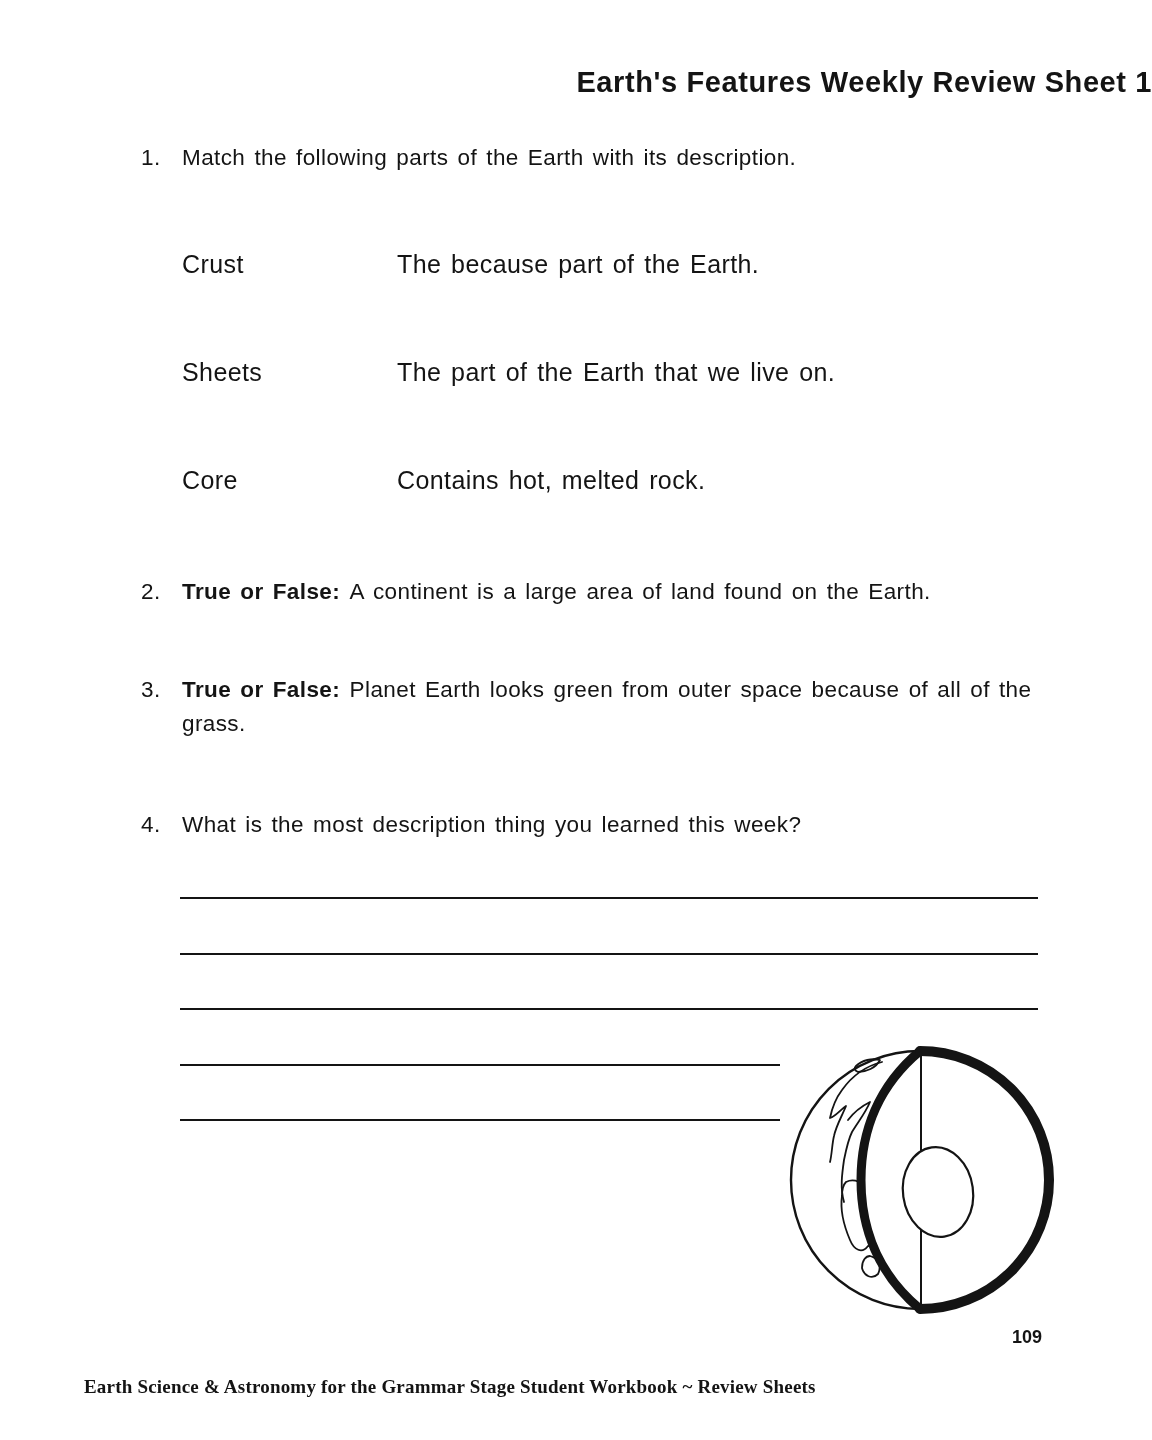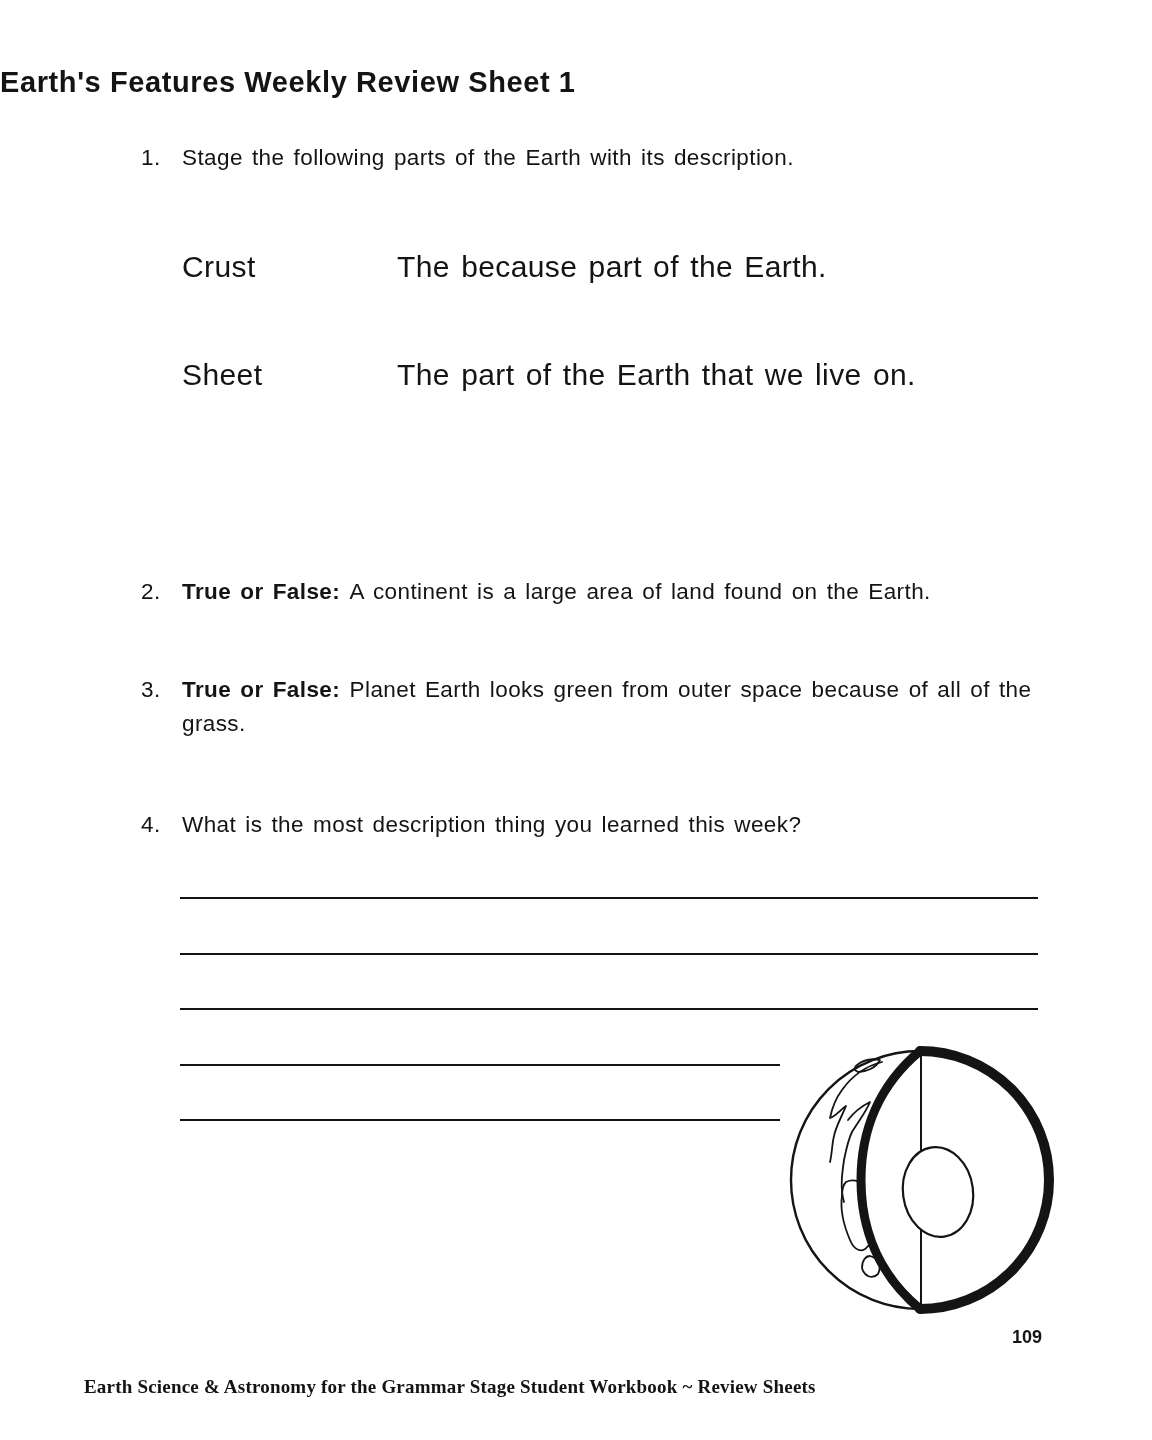--- a/index.html
+++ b/index.html
@@ -9,21 +9,21 @@
     height: 1440px;
     margin: 0 auto;
     background: #ffffff;
     font-family: "Liberation Sans", sans-serif;
     color: #141414;
     overflow: hidden;
   }
   .page-title {
     position: absolute;
     top: 66px; left: 0; right: 0;
-    text-align: left;
+    text-align: right;
     font-size: 29px;
     font-weight: bold;
     letter-spacing: 0.6px;
     margin: 0;
   }
   .question {
     position: absolute;
     left: 141px;
     display: flex;
     align-items: flex-start;
@@ -36,21 +36,21 @@
   .qtext { max-width: 865px; }
   .tf-prefix { font-weight: bold; margin-right: 0.42em; }
   .q1 { top: 141px; }
   .q2 { top: 575px; }
   .q3 { top: 673px; }
   .q4 { top: 808px; }
   .match-row {
     position: absolute;
     left: 182px;
     display: flex;
-    font-size: 30px;
+    font-size: 25px;
     letter-spacing: 0.4px;
     word-spacing: 2.5px;
   }
   .match-term { width: 215px; flex: 0 0 215px; }
   .row-crust  { top: 250px; }
   .row-mantle { top: 358px; }
   .row-core   { top: 466px; }
   .answer-line {
     position: absolute;
     left: 180px;
@@ -90,30 +90,34 @@
 </style>
 </head>
 <body>
 
 <div class="page">
 
   <h1 class="page-title">Earth's Features Weekly Review Sheet 1</h1>
 
   <div class="question q1">
     <span class="qnum">1.</span>
-    <span class="qtext">Stage the following parts of the Earth with its description.</span>
+    <span class="qtext">Match the following parts of the Earth with its description.</span>
   </div>
 
   <div class="match-row row-crust">
     <span class="match-term">Crust</span>
     <span class="match-desc">The because part of the Earth.</span>
   </div>
   <div class="match-row row-mantle">
-    <span class="match-term">Sheet</span>
+    <span class="match-term">Sheets</span>
     <span class="match-desc">The part of the Earth that we live on.</span>
+  </div>
+  <div class="match-row row-core">
+    <span class="match-term">Core</span>
+    <span class="match-desc">Contains hot, melted rock.</span>
   </div>
 
   <div class="question q2">
     <span class="qnum">2.</span>
     <span class="qtext"><span class="tf-prefix">True or False:</span><span>A continent is a large area of land found on the Earth.</span></span>
   </div>
 
   <div class="question q3">
     <span class="qnum">3.</span>
     <span class="qtext"><span class="tf-prefix">True or False:</span><span>Planet Earth looks green from outer space because of all of the grass.</span></span>

